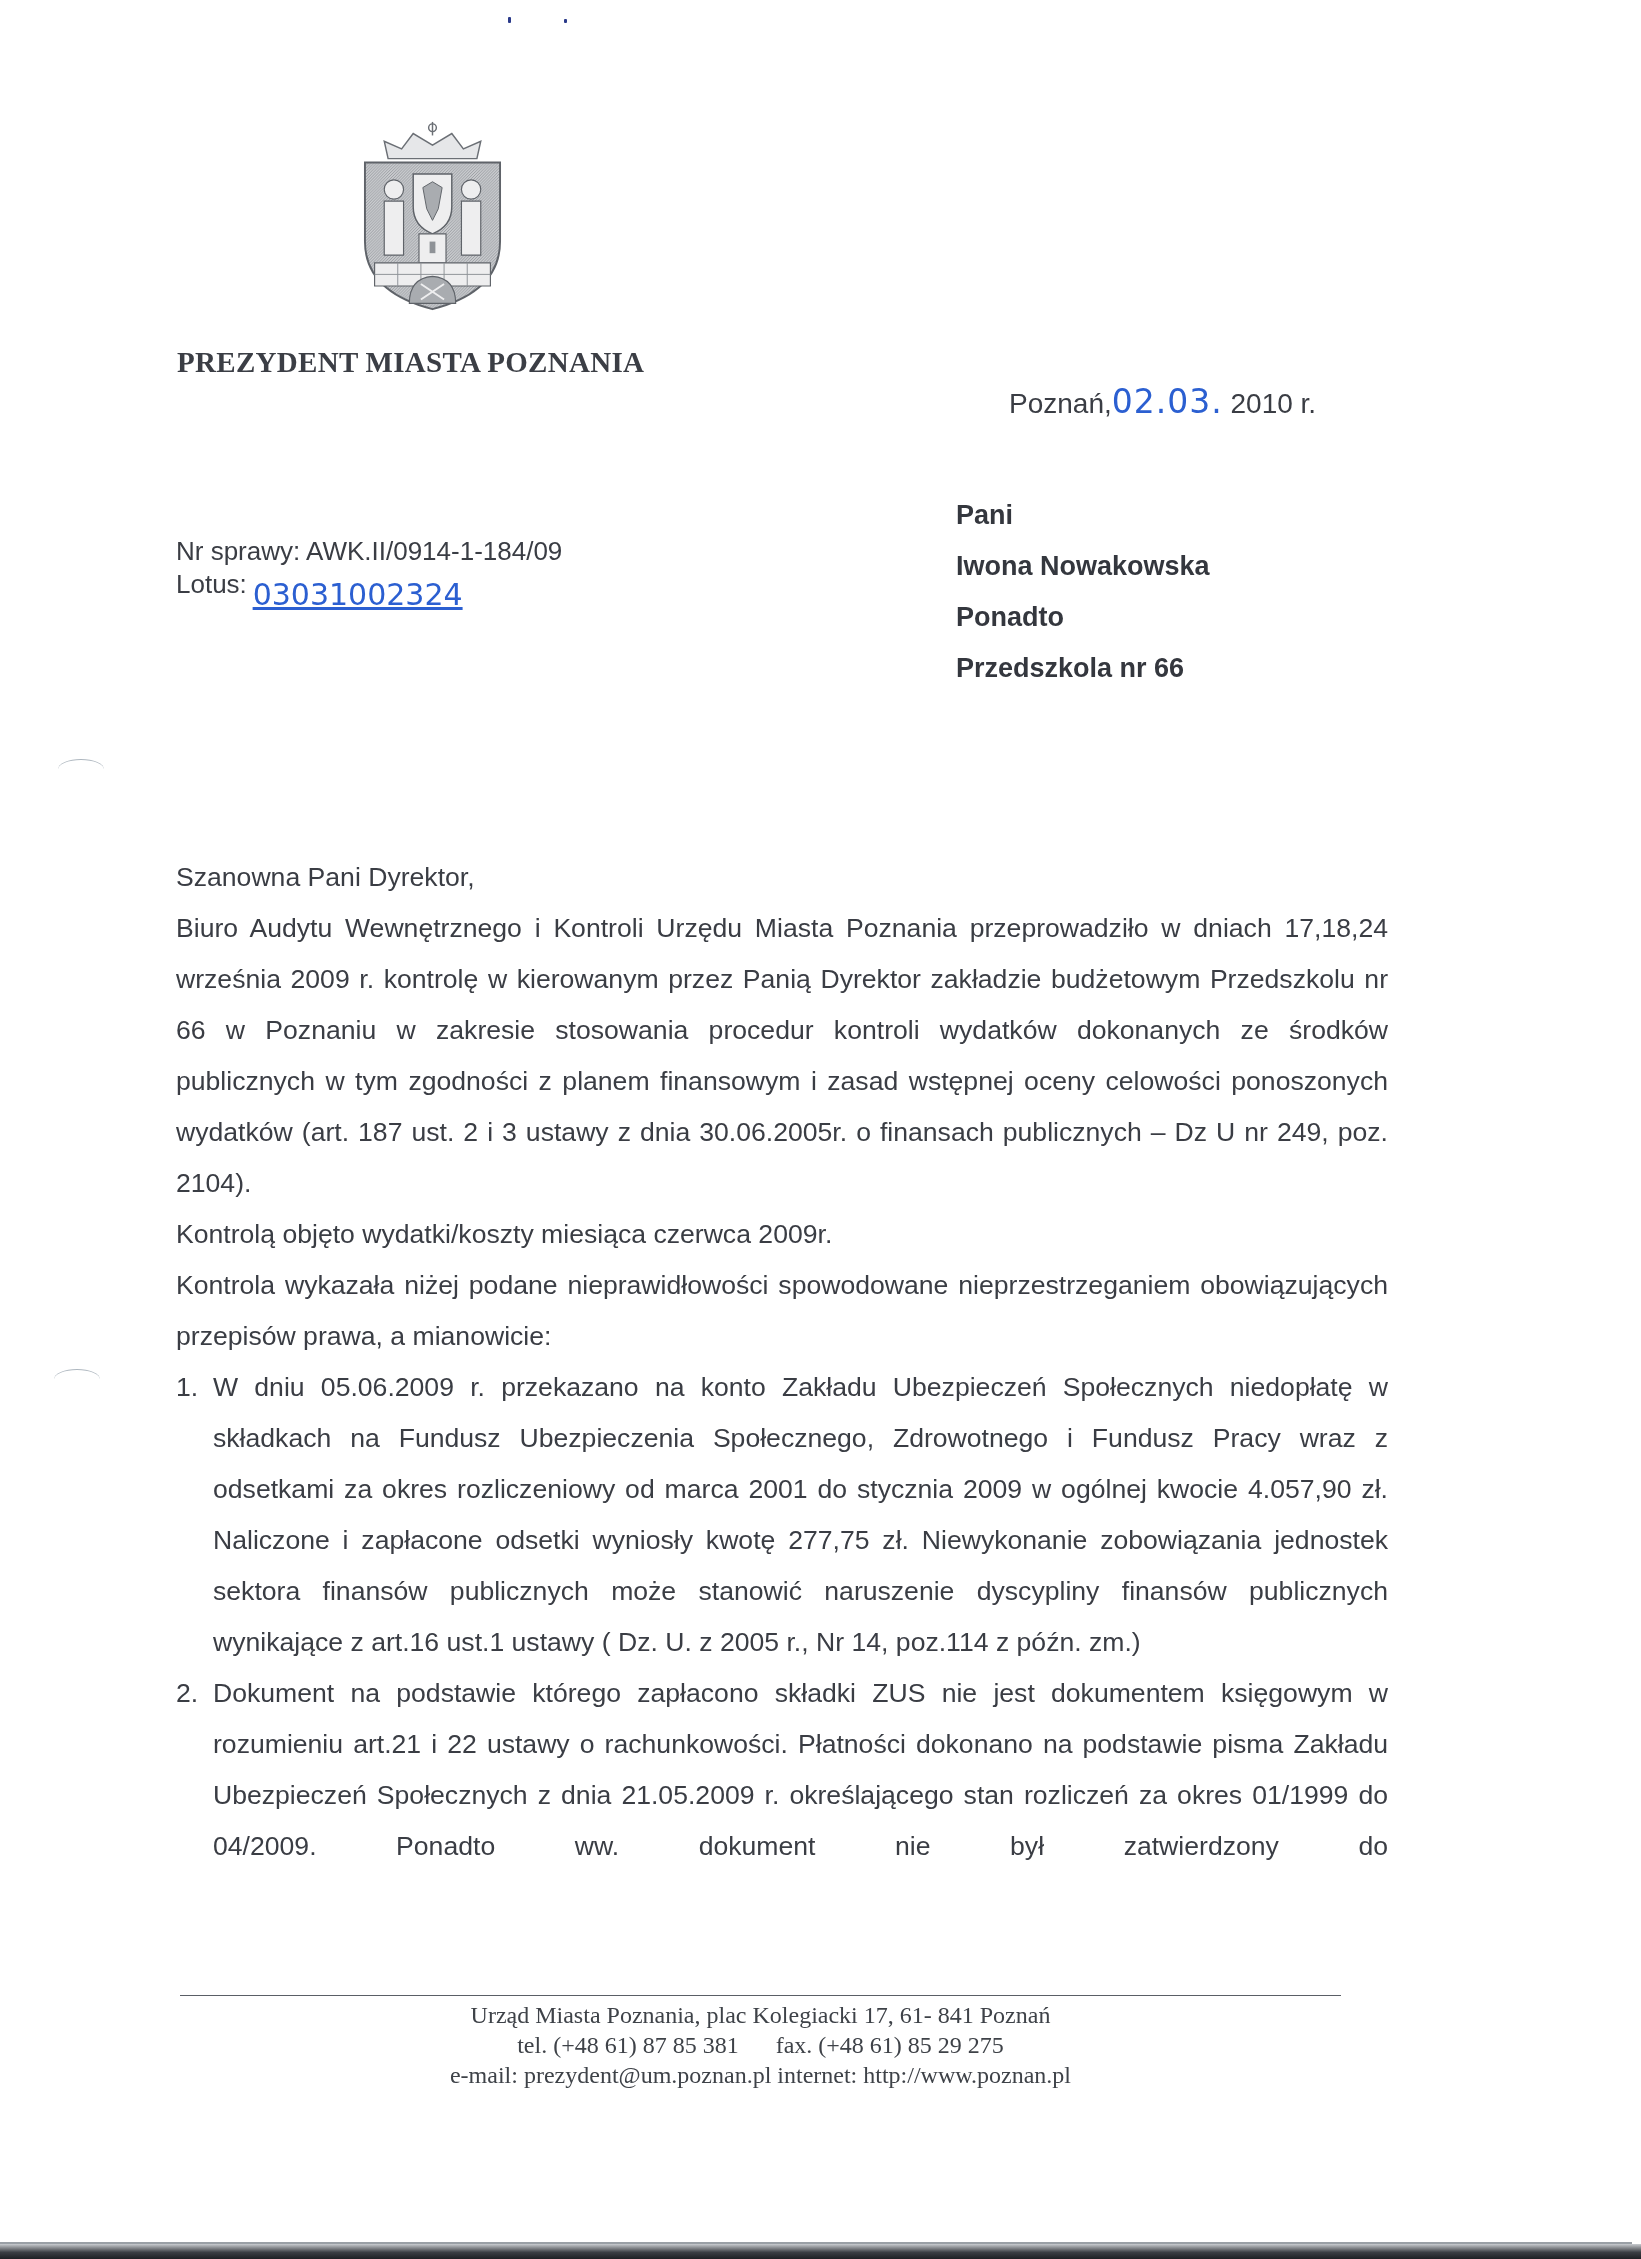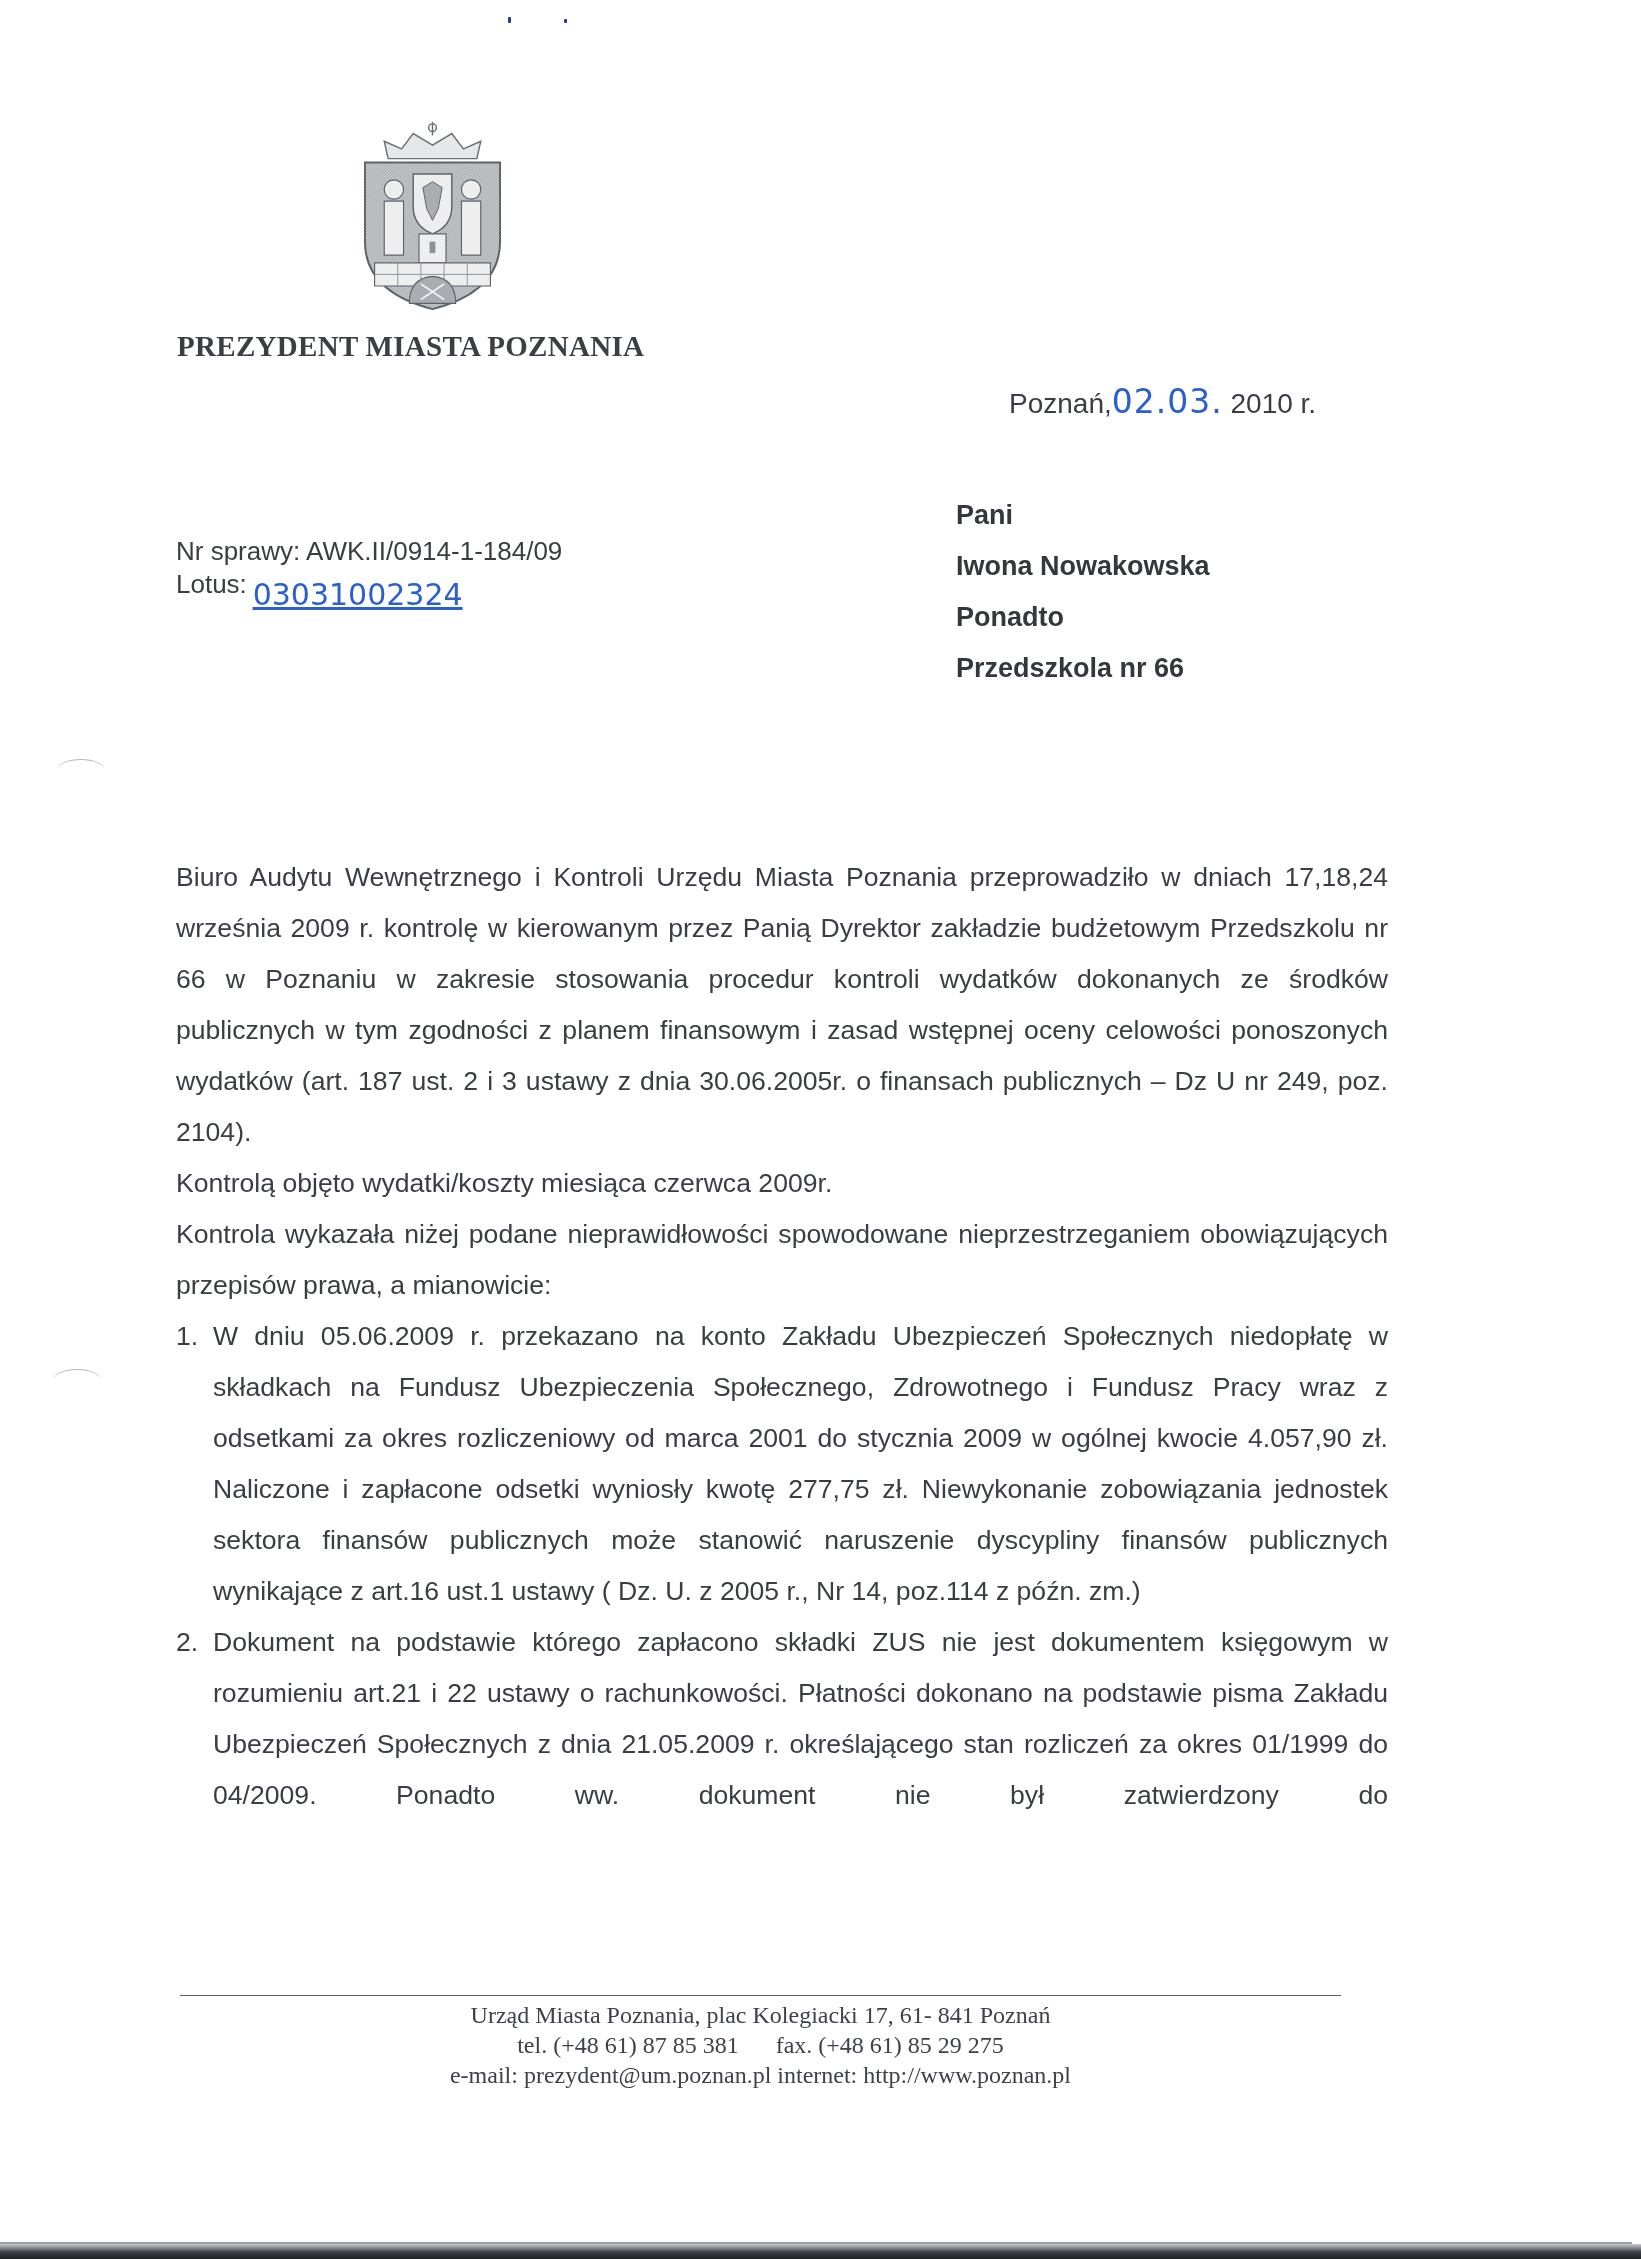--- a/index.html
+++ b/index.html
@@ -4,21 +4,21 @@
 <style>
   html, body { margin: 0; padding: 0; }
   body {
     width: 1641px; height: 2259px; position: relative; overflow: hidden;
     background: #ffffff; color: #3a3d44;
     font-family: "Liberation Sans", sans-serif;
   }
   .abs { position: absolute; }
   .emblem { left: 359px; top: 120px; width: 147px; height: 193px; }
   .org-title {
-    left: 177px; top: 330px; font-family: "Liberation Serif", serif;
+    left: 177px; top: 346px; font-family: "Liberation Serif", serif;
     font-weight: bold; font-size: 29px; letter-spacing: 0.3px; color: #3b3e45;
     white-space: nowrap;
   }
   .dateline { left: 1009px; top: 382px; font-size: 28px; white-space: nowrap; }
   .hand { color: #2b5fd1; font-family: "DejaVu Sans", sans-serif; font-size: 33px; letter-spacing: 1px; }
   .ref { left: 176px; top: 535px; font-size: 26px; line-height: 32px; white-space: nowrap; }
   .ref .hand { font-size: 30px; position: relative; top: 11.6px; margin-left: 5.8px; letter-spacing: 0px; text-decoration: underline; }
   .recipient { left: 956px; top: 490px; font-weight: bold; font-size: 27px; line-height: 51px; color: #34373e; }
   .recipient div { white-space: nowrap; }
   .body-text {
@@ -93,20 +93,21 @@
 </div>
 
 <div class="abs recipient">
   <div>Pani</div>
   <div>Iwona Nowakowska</div>
   <div>Ponadto</div>
   <div>Przedszkola nr 66</div>
 </div>
 
 <div class="abs body-text">
+  <p>Szanowna Pani Dyrektor,</p>
   <p>Biuro Audytu Wewnętrznego i Kontroli Urzędu Miasta Poznania przeprowadziło w dniach 17,18,24 września 2009 r. kontrolę w kierowanym przez Panią Dyrektor zakładzie budżetowym Przedszkolu nr 66 w Poznaniu w zakresie stosowania procedur kontroli wydatków dokonanych ze środków publicznych w tym zgodności z planem finansowym i zasad wstępnej oceny celowości ponoszonych wydatków (art. 187 ust. 2 i 3 ustawy z dnia 30.06.2005r. o finansach publicznych – Dz U nr 249, poz. 2104).</p>
   <p>Kontrolą objęto wydatki/koszty  miesiąca czerwca 2009r.</p>
   <p>Kontrola wykazała niżej podane nieprawidłowości spowodowane nieprzestrzeganiem obowiązujących przepisów prawa, a mianowicie:</p>
   <ol class="list">
     <li>
       <span class="num">1.</span>
       <span>W dniu 05.06.2009 r. przekazano na konto Zakładu Ubezpieczeń Społecznych niedopłatę w składkach na Fundusz Ubezpieczenia Społecznego, Zdrowotnego i Fundusz Pracy wraz z odsetkami za okres rozliczeniowy od marca 2001 do stycznia 2009 w ogólnej kwocie 4.057,90 zł. Naliczone i zapłacone odsetki wyniosły kwotę 277,75 zł. Niewykonanie zobowiązania jednostek sektora finansów publicznych może stanowić naruszenie dyscypliny finansów publicznych wynikające z art.16 ust.1 ustawy ( Dz. U. z 2005 r., Nr 14, poz.114 z późn. zm.)</span>
     </li>
     <li style="text-align-last: justify;">
       <span class="num">2.</span>

